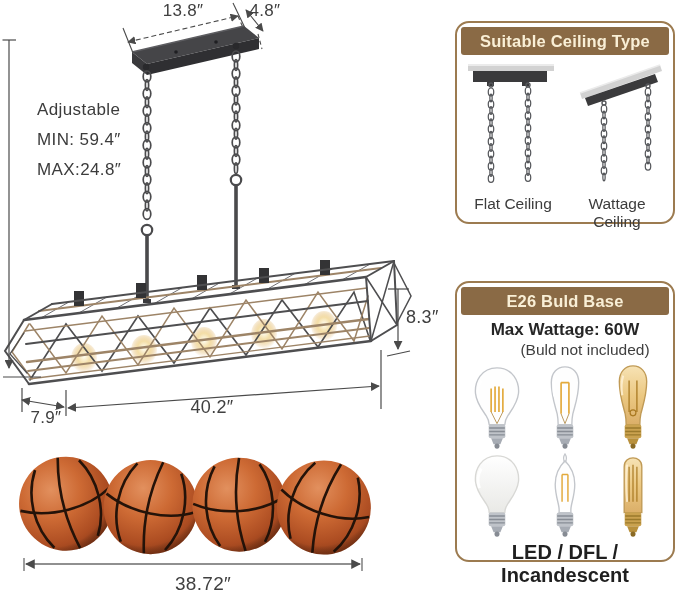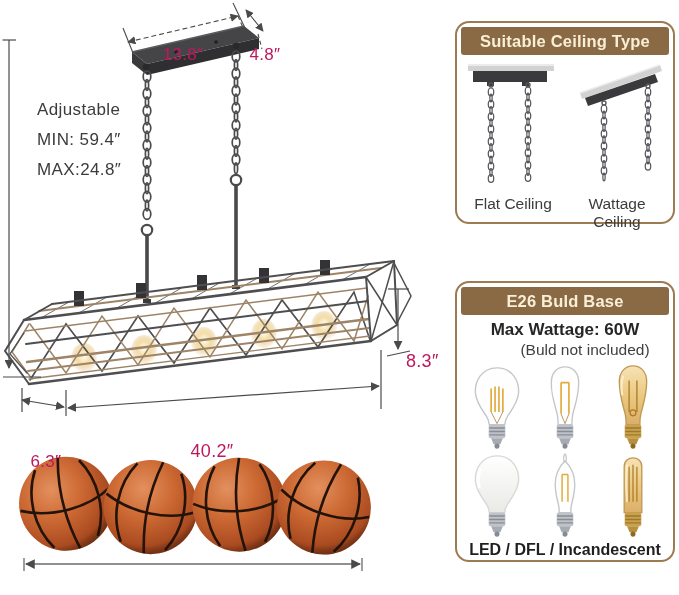--- a/index.html
+++ b/index.html
@@ -1,38 +1,38 @@
 <!DOCTYPE html>
 <html><head>
 <meta charset="utf-8">
 <style>
   html,body{margin:0;padding:0;background:#fff;}
   .canvas{position:relative;width:679px;height:595px;background:#fff;overflow:hidden;
           font-family:"Liberation Sans",sans-serif;}
   .main-svg{position:absolute;left:0;top:0;}
-  .dim-label{position:absolute;color:#be185d;font-size:18px;letter-spacing:.3px;text-align:center;margin-top:44px;}
+  .dim-label{position:absolute;color:#404040;font-size:18px;letter-spacing:.3px;text-align:center;}
   .adj-block{position:absolute;left:37px;top:95px;color:#3c3c3c;font-size:17px;letter-spacing:.4px;}
   .adj-block div{height:30px;line-height:30px;white-space:nowrap;}
   .panel{position:absolute;left:455px;width:220px;background:#fff;border:2px solid #9c7b50;
          border-radius:14px;box-sizing:border-box;}
   #ceiling-panel{top:21px;height:203px;}
   #bulb-panel{top:281px;height:281px;}
   .panel-header{margin:4px 4px 0 4px;height:28px;background:#8a6a45;border-radius:3px;
                 display:flex;align-items:center;justify-content:center;
                 color:#f9efd6;font-weight:bold;font-size:16.5px;letter-spacing:.2px;}
   .ceiling-art{display:block;margin:2px auto 0 auto;}
   .ceiling-labels{position:absolute;left:0;top:172px;width:100%;color:#3c3c3c;font-size:15.5px;}
   .ceiling-labels span{position:absolute;text-align:center;}
   .flat-lbl{left:2px;width:108px;}
   .sloped-lbl{left:106px;width:108px;}
   .wattage{margin-top:5px;text-align:center;font-size:17px;font-weight:bold;color:#262626;}
   .bulb-note{text-align:center;font-size:15.5px;color:#3f3f3f;margin-top:1px;padding-left:40px;}
   .bulb-grid{display:grid;grid-template-columns:repeat(3,1fr);justify-items:center;
              align-items:end;padding:4px 6px 0 6px;height:178px;box-sizing:border-box;}
-  .bulb-footer{text-align:center;font-size:16px;font-weight:bold;color:#1f1f1f;margin-top:4px;}
+  .bulb-footer{text-align:center;font-size:20px;font-weight:bold;color:#1f1f1f;margin-top:4px;}
 </style>
 </head>
 <body>
 
 <div class="canvas">
 
   <svg class="main-svg" width="679" height="595" viewBox="0 0 679 595">
     <defs>
       <marker id="ah" viewBox="0 0 10 10" refX="9" refY="5" markerWidth="7.5" markerHeight="7.5" orient="auto-start-reverse">
           <path d="M0,0 L10,5 L0,10 z" fill="#4a4a4a"></path>
@@ -248,21 +248,21 @@
   <div class="dim-label" style="left:152px;top:1px;width:62px;font-size:17px;">13.8″</div>
   <div class="dim-label" style="left:243px;top:1px;width:44px;font-size:17px;">4.8″</div>
 
   <div class="adj-block">
     <div>Adjustable</div>
     <div>MIN: 59.4″</div>
     <div>MAX:24.8″</div>
   </div>
 
   <div class="dim-label" style="left:406px;top:307px;width:48px;text-align:left;">8.3″</div>
-  <div class="dim-label" style="left:22px;top:408px;width:48px;font-size:17px;">6.3″</div>
+  <div class="dim-label" style="left:22px;top:408px;width:48px;font-size:17px;">7.9″</div>
   <div class="dim-label" style="left:181px;top:397px;width:62px;">40.2″</div>
   <div class="dim-label" style="left:166px;top:573px;width:74px;font-size:19px;">38.72″</div>
 
   <div class="panel" id="ceiling-panel">
     <div class="panel-header">Suitable Ceiling Type</div>
     <svg class="ceiling-art" width="214" height="134" viewBox="0 0 214 134">
       <g>
         <rect x="10" y="7" width="86" height="7" fill="#d2d2d2"></rect>
         <rect x="10" y="7" width="86" height="2" fill="#ebebeb"></rect>
         <rect x="15" y="14" width="74" height="11" fill="#3a3a3c"></rect>

